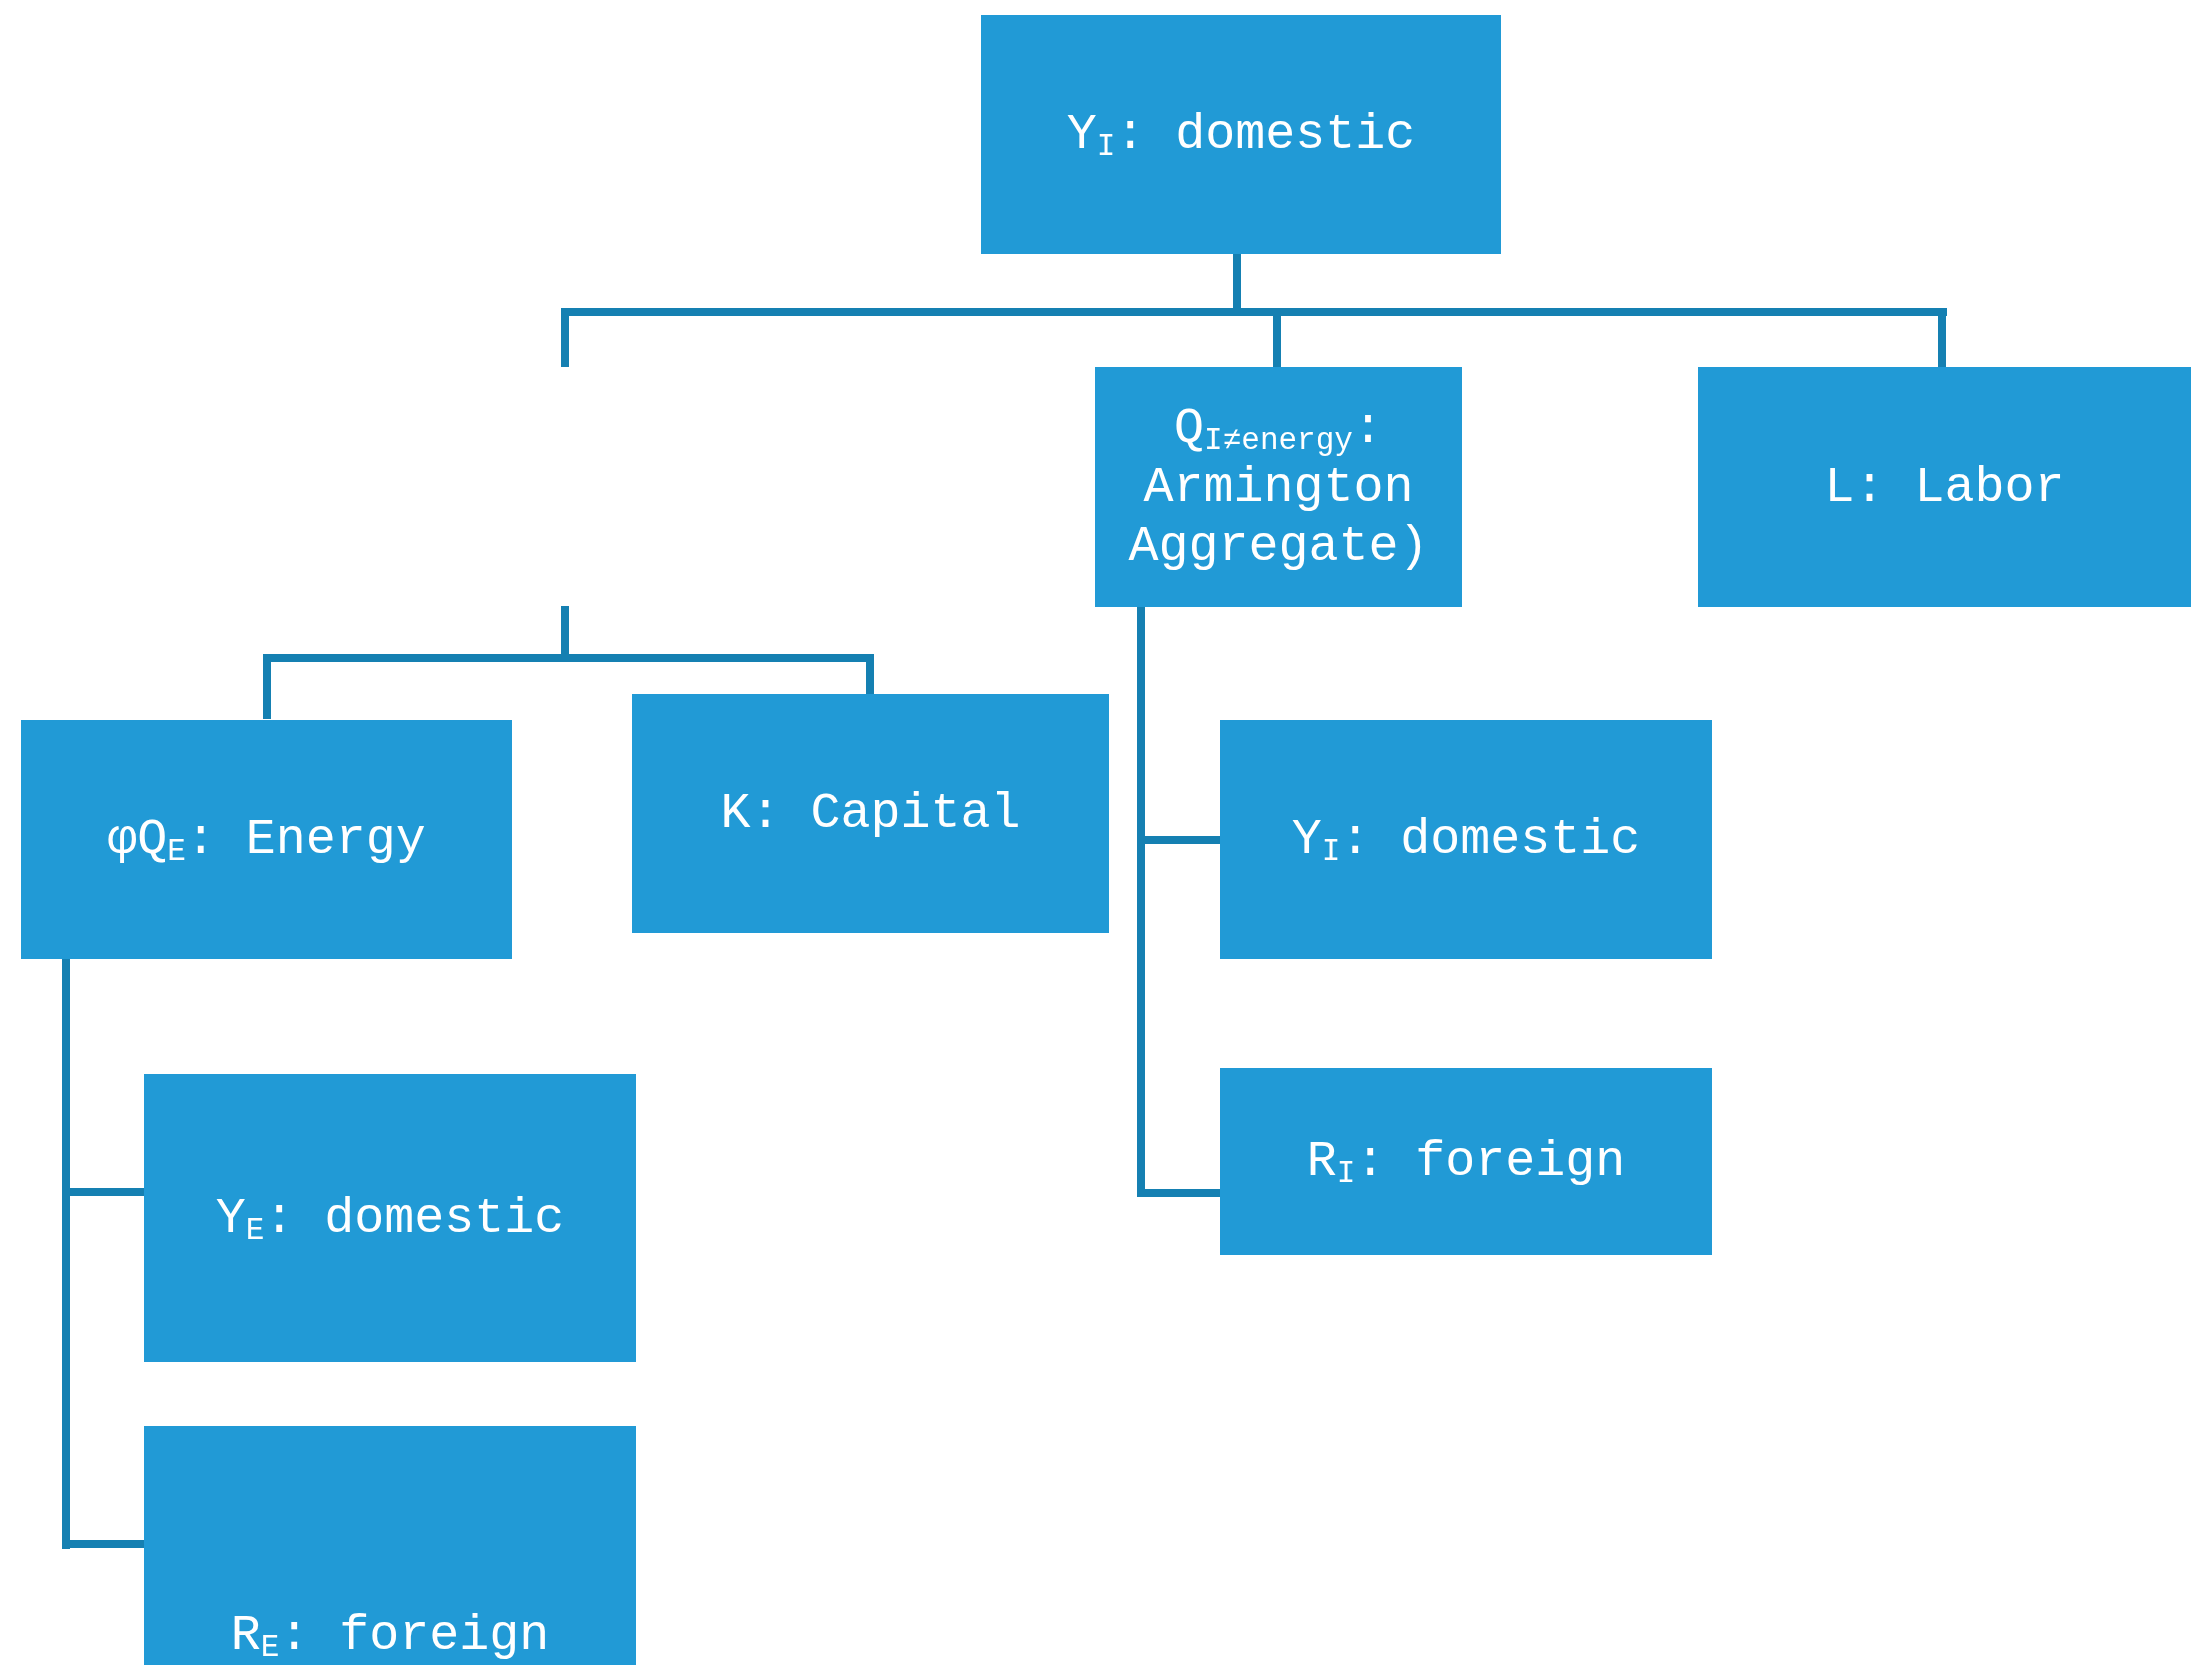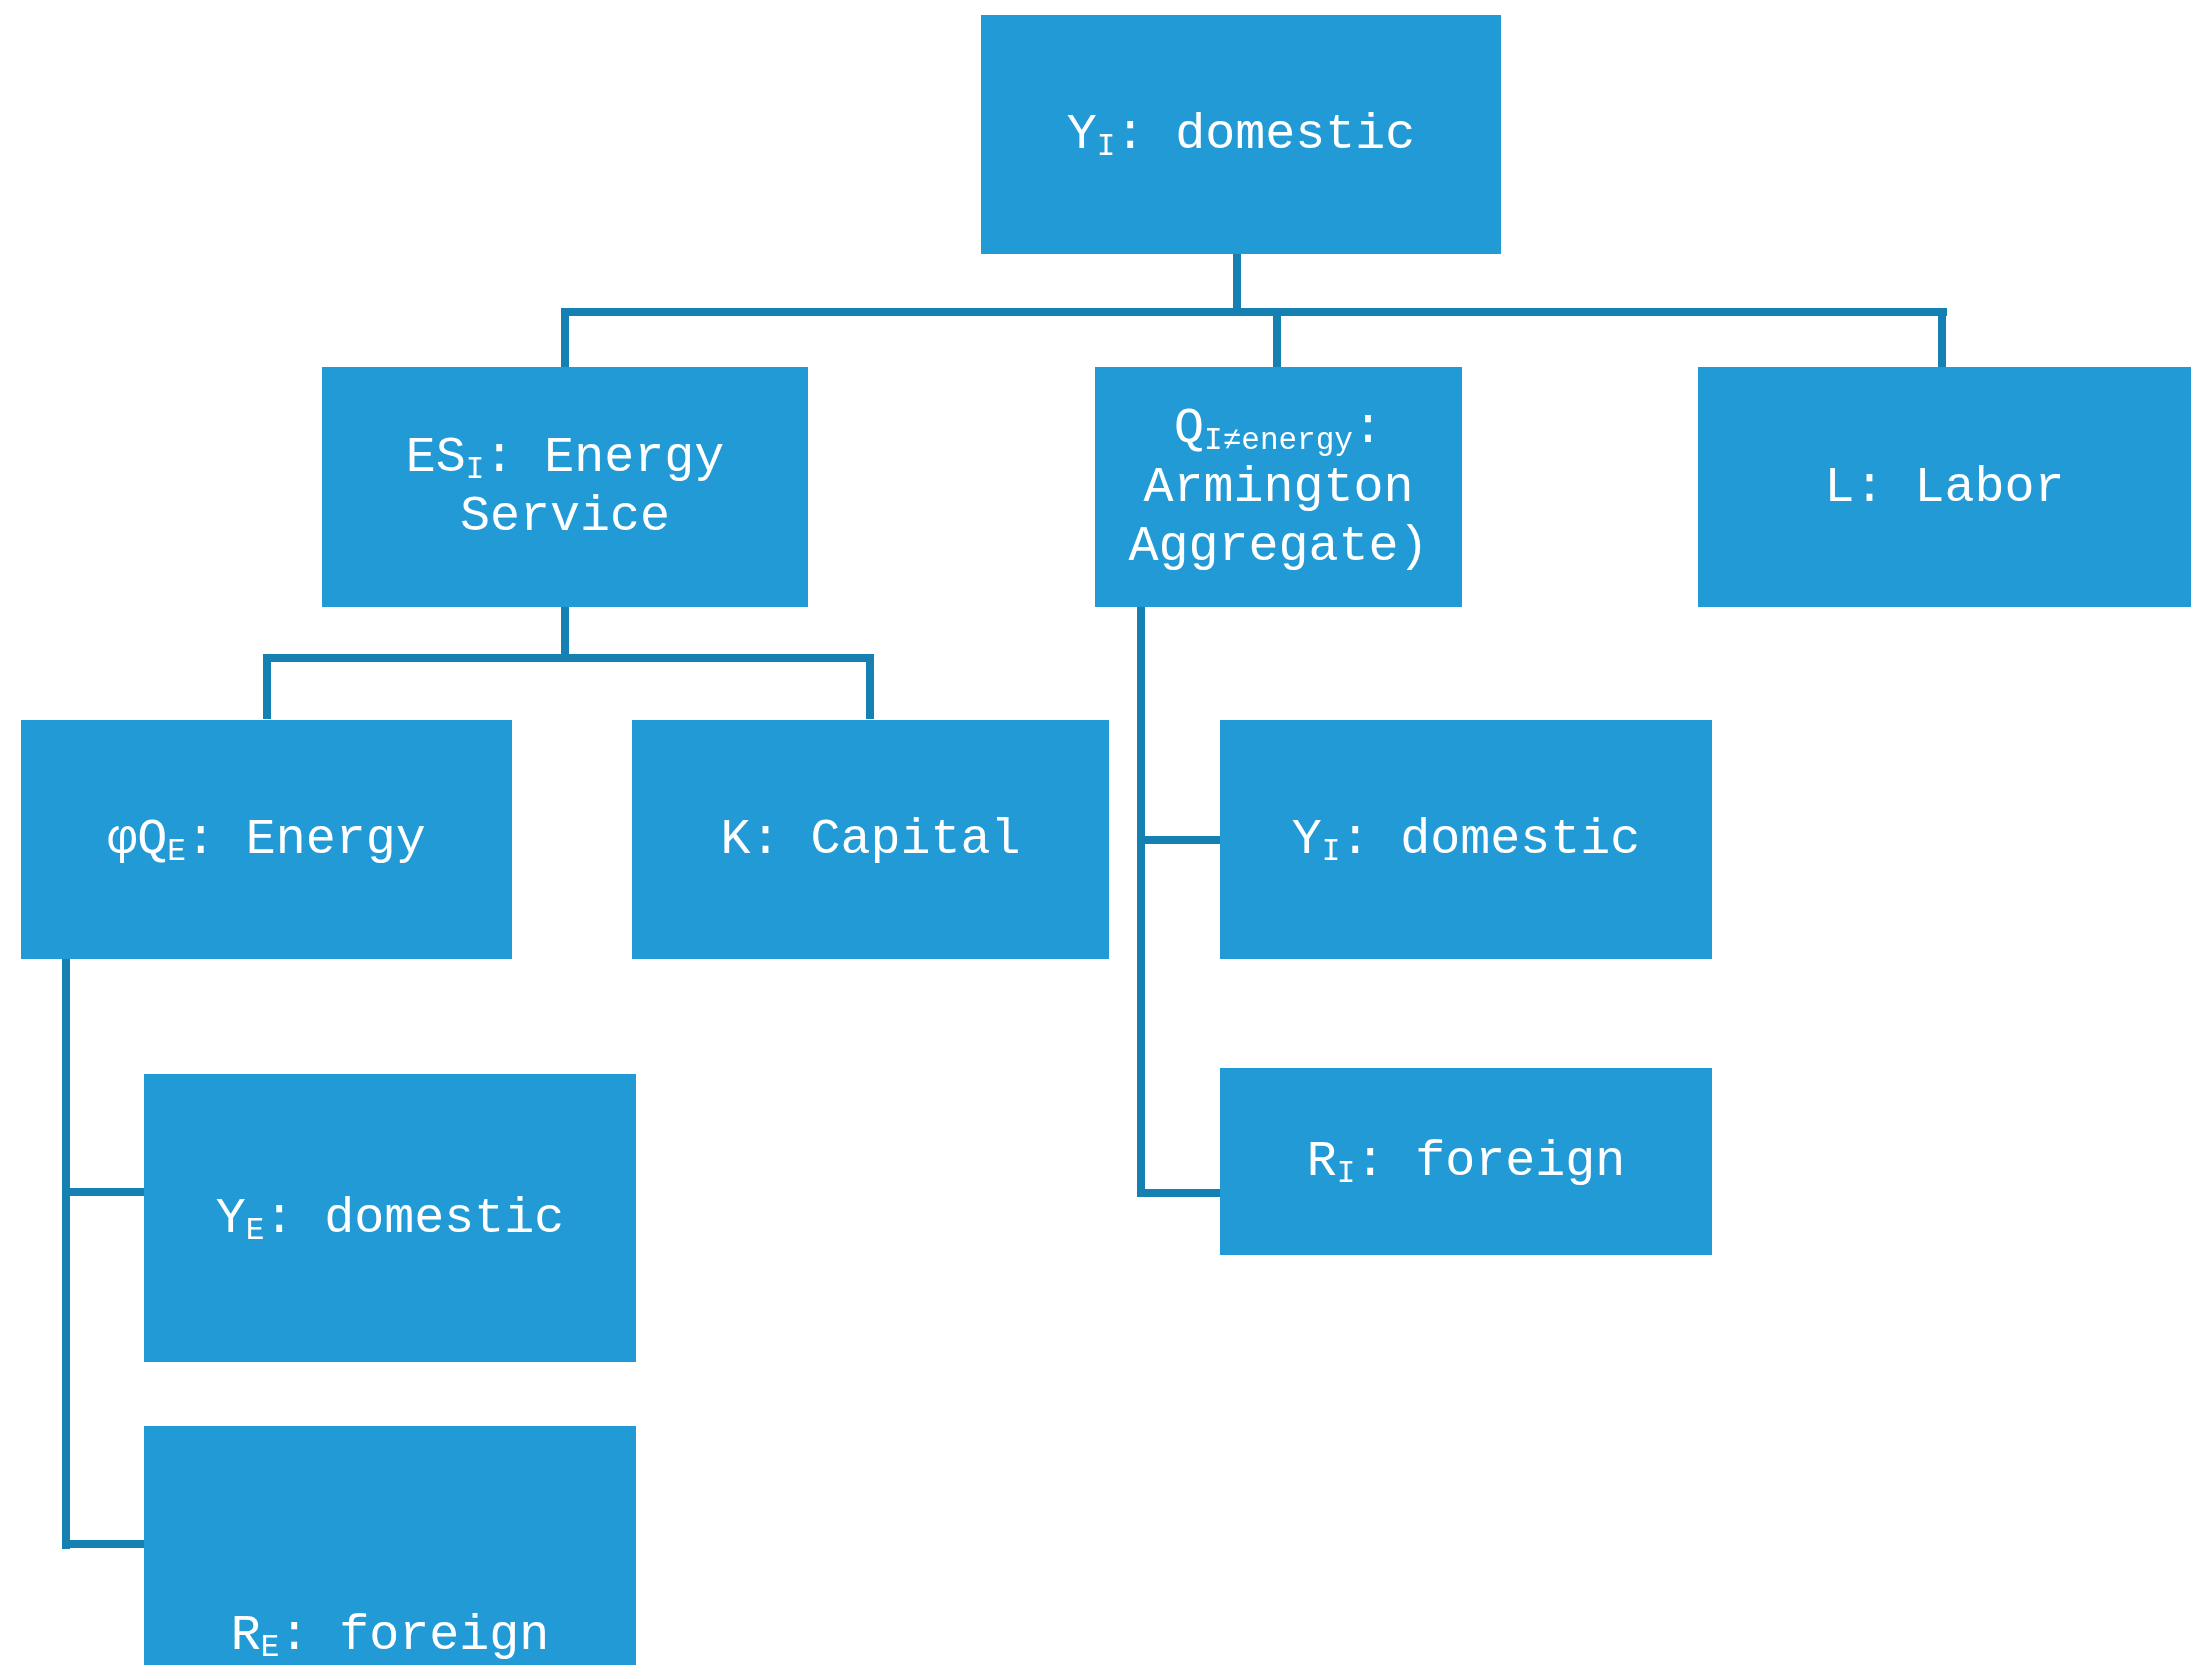--- a/index.html
+++ b/index.html
@@ -64,37 +64,34 @@
   <div class="seg" style="left:62px;top:1540px;width:82px;height:8.4px;"></div>
 
   <div class="seg" style="left:1137px;top:606px;width:8.4px;height:591px;"></div>
   <div class="seg" style="left:1137px;top:836px;width:83px;height:8.4px;"></div>
   <div class="seg" style="left:1137px;top:1189px;width:83px;height:8.4px;"></div>
 
   <div class="node" style="left:981px;top:15px;width:520px;height:239px;">
     <span><span>Y</span><span class="sub">I</span><span>: domestic</span></span>
   </div>
 
-  <div class="node wrap2" style="left:322px;top:367px;width:486px;height:240px;">
-    <span><span>ES</span><span class="sub">I</span><span>: Energy Service</span></span>
-  </div>
 
   <div class="node tight" style="left:1095px;top:367px;width:367px;height:240px;">
     <span><span>Q</span><span class="sub">I≠energy</span><span>: Armington Aggregate)</span></span>
   </div>
 
   <div class="node" style="left:1698px;top:367px;width:493px;height:240px;">
     <span><span>L: Labor</span></span>
   </div>
 
   <div class="node" style="left:21px;top:720px;width:491px;height:239px;">
     <span><span>φQ</span><span class="sub">E</span><span>: Energy</span></span>
   </div>
 
-  <div class="node" style="left:632px;top:720px;width:477px;height:239px;justify-content:center;">
+  <div class="node" style="left:632px;top:694px;width:477px;height:239px;justify-content:center;">
     <span><span>K: Capital</span></span>
   </div>
 
   <div class="node" style="left:1220px;top:720px;width:492px;height:239px;">
     <span><span>Y</span><span class="sub">I</span><span>: domestic</span></span>
   </div>
 
   <div class="node" style="left:144px;top:1074px;width:492px;height:288px;">
     <span><span>Y</span><span class="sub">E</span><span>: domestic</span></span>
   </div>

